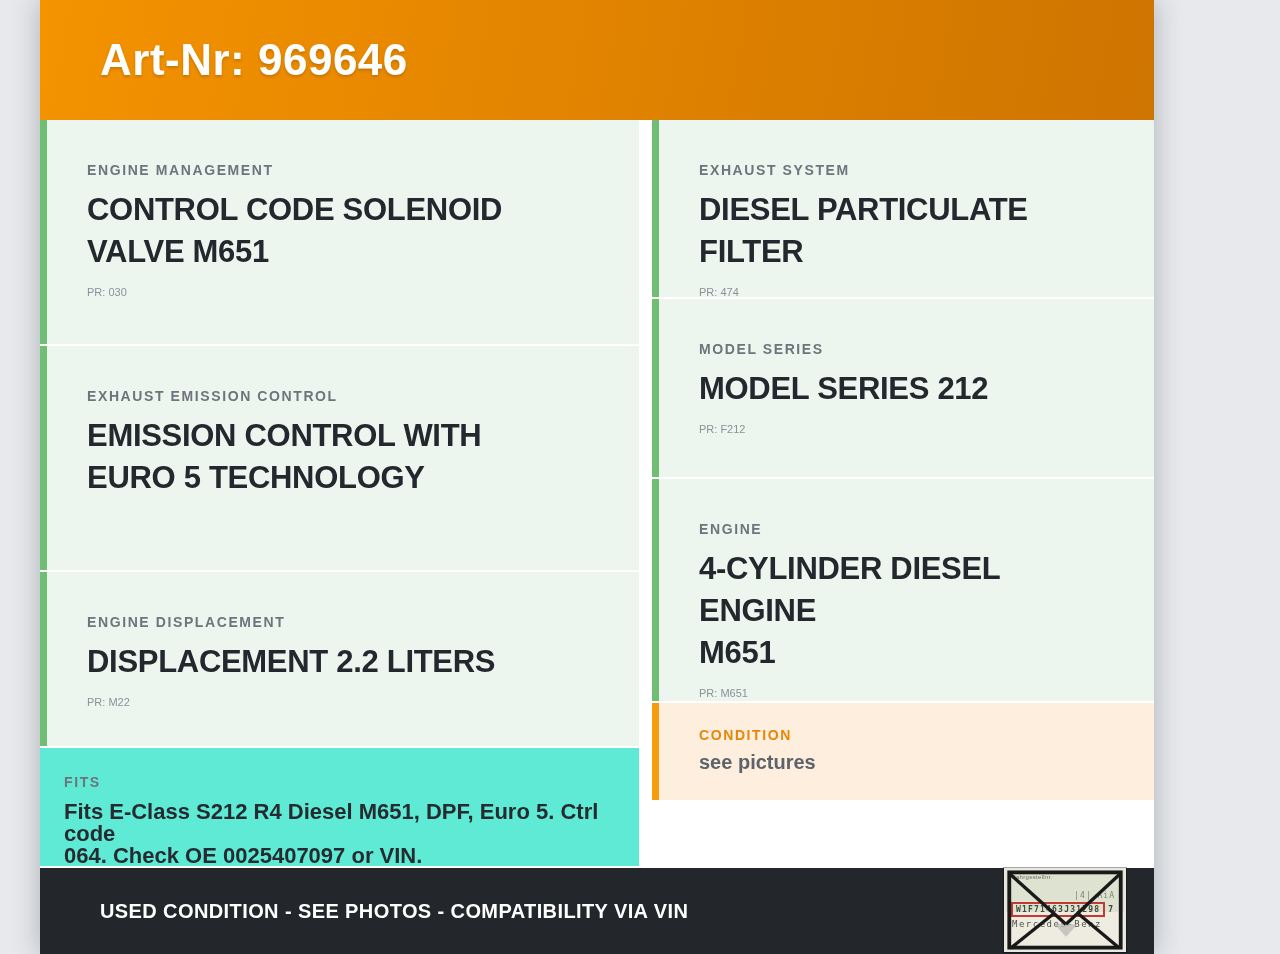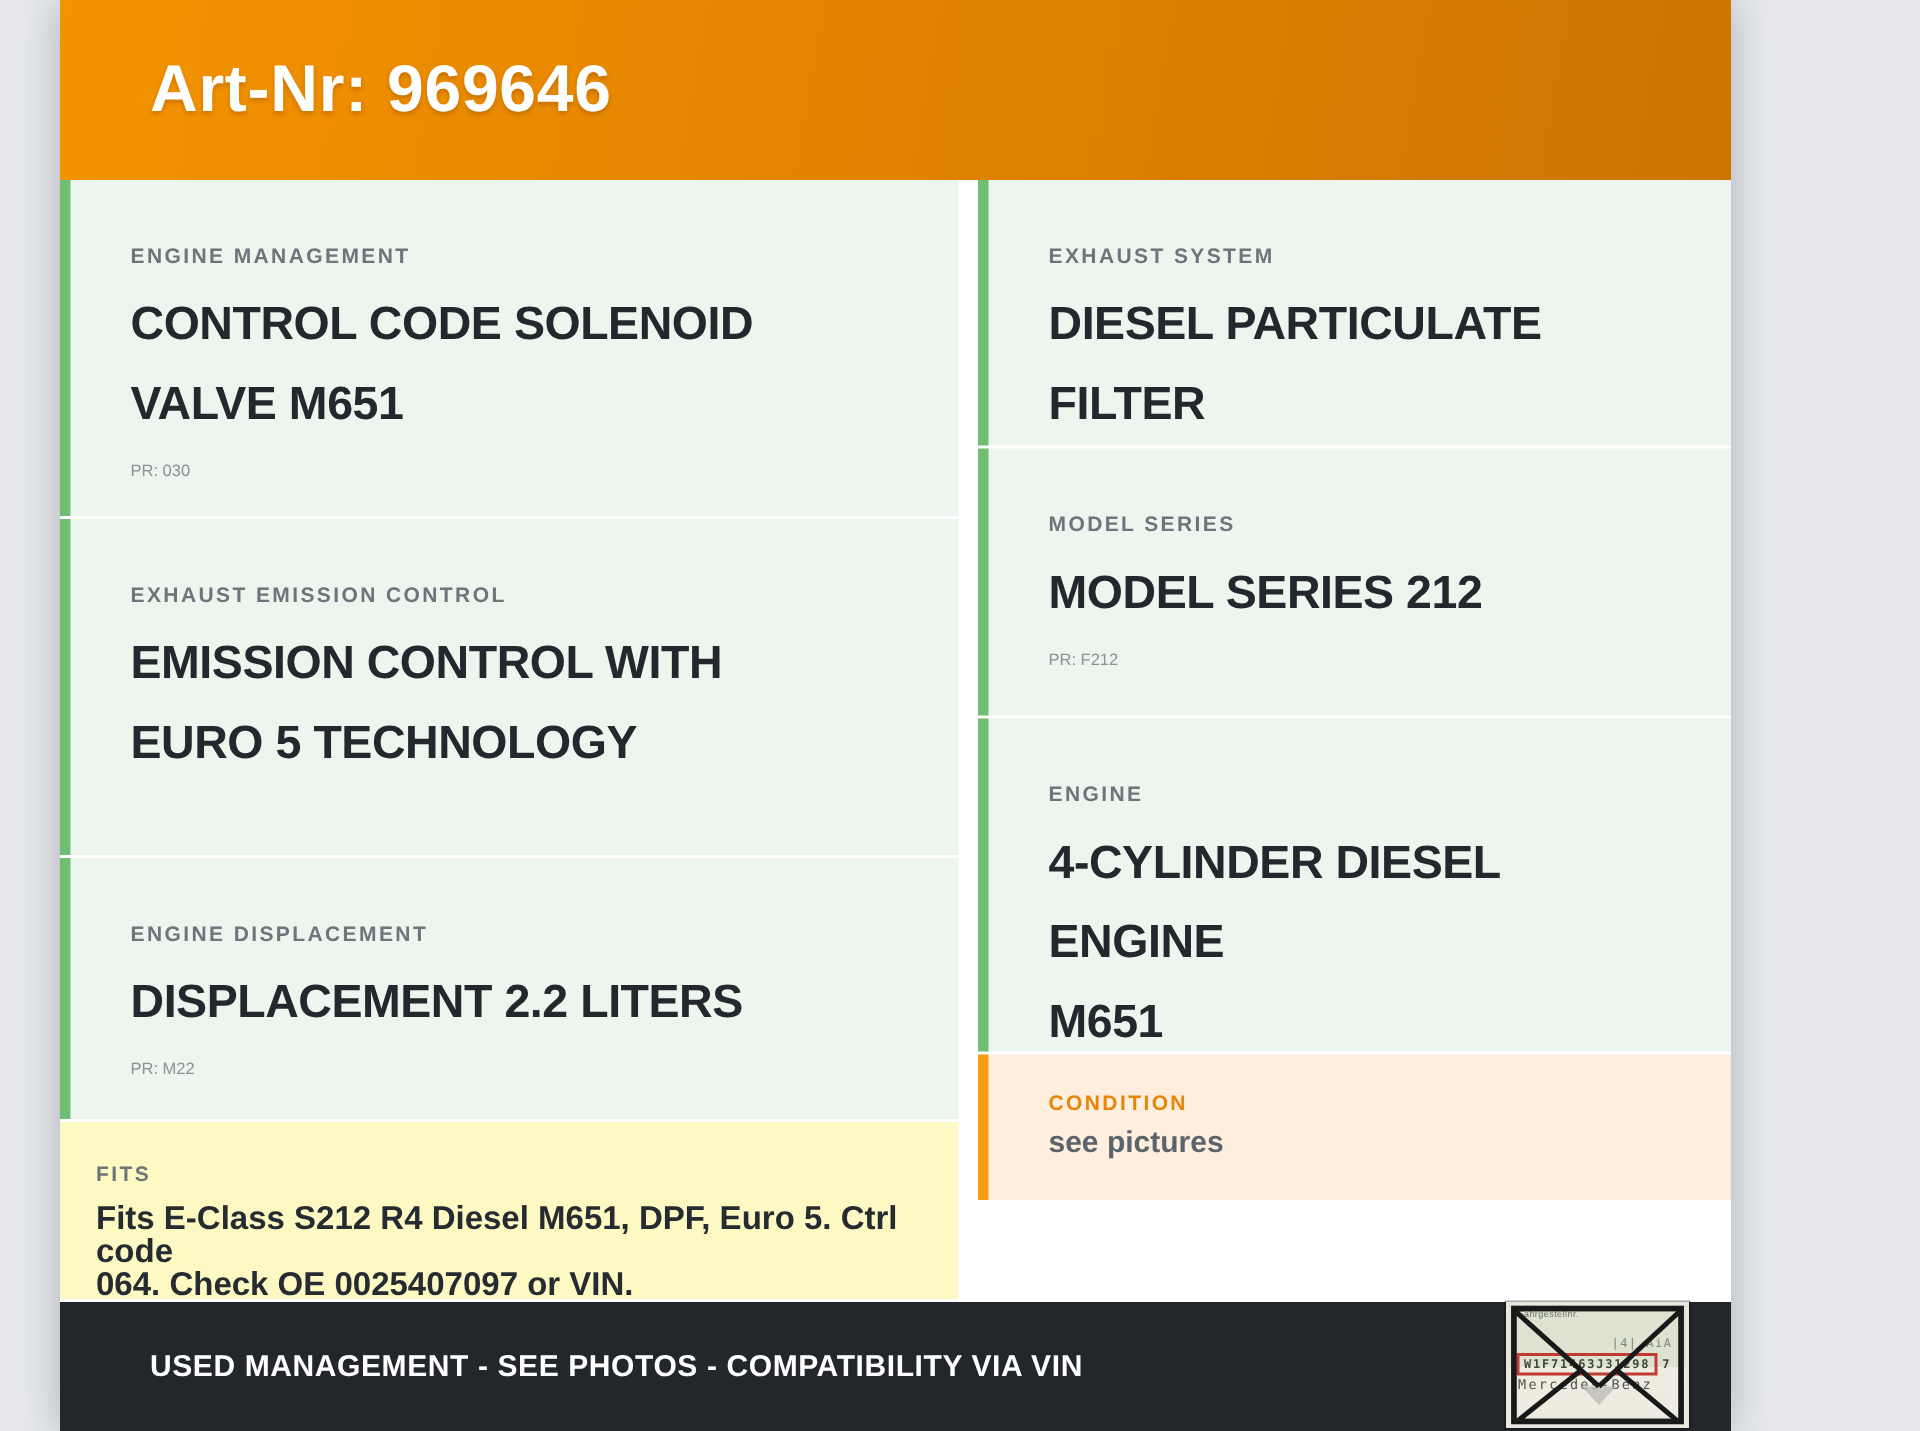--- a/index.html
+++ b/index.html
@@ -48,31 +48,31 @@
   .col-left .card-3{height:174px}
   .col-right .card-1{height:177px}
   .col-right .card-2{height:178px}
   .col-right .card-3{height:222px}
   .card-label{
     font-size:14px;font-weight:700;letter-spacing:1.6px;
     color:var(--label-color,#6e747c);
   }
   .card-title{
     margin-top:11px;
-    font-size:31px;line-height:53px;font-weight:800;letter-spacing:-.3px;
+    font-size:31px;line-height:42px;font-weight:800;letter-spacing:-.3px;
     color:var(--title-color,#23282e);
     white-space:pre-line;
   }
   .card-pr{
     margin-top:13px;font-size:11px;
     color:var(--pr-color,#8a9199);
   }
   
   .fits{
-    flex:1;background:#fef9c3;border-left:none;
+    flex:1;background:#5eead4;border-left:none;
     box-sizing:border-box;padding:26px 36px 0 24px;
   }
   .fits-text{
     margin-top:11px;font-size:22px;line-height:22px;font-weight:700;
     color:#262b31;white-space:pre-line;
   }
   
   .condition{
     height:97px;box-sizing:border-box;
     background:var(--condition-bg,#fdeedd);
@@ -188,21 +188,21 @@
       <section class="card condition">
         <div class="condition-label">CONDITION</div>
         <div class="condition-text">see pictures</div>
       </section>
       <div class="filler"></div>
     </div>
 
   </div>
 
   <div class="footer">
-    <span class="footer-text">USED MANAGEMENT - SEE PHOTOS - COMPATIBILITY VIA VIN</span>
+    <span class="footer-text">USED CONDITION - SEE PHOTOS - COMPATIBILITY VIA VIN</span>
 
     <div class="stamp">
       <span class="stamp-doc-label">Fahrgestellnr.</span>
       <span class="stamp-doc-mid">|4| AiA</span>
       <div class="stamp-vin-row">
         <span class="stamp-vin-box">W1F71463J31298</span>
         <span class="stamp-vin-suffix">7</span>
       </div>
       <span class="stamp-brand">Mercedes-Benz</span>
       <svg class="stamp-overlay" viewBox="0 0 122 84" xmlns="http://www.w3.org/2000/svg">

